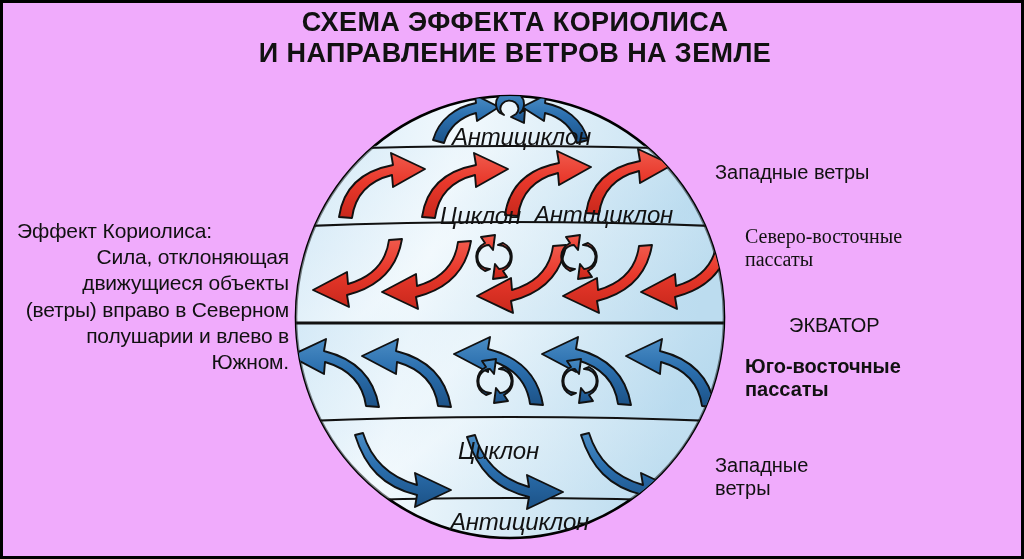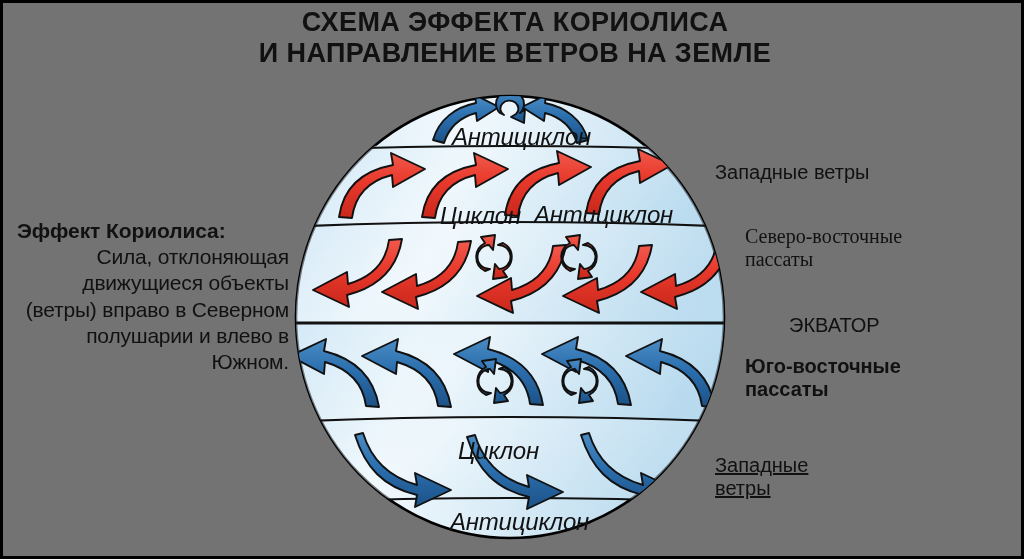--- a/index.html
+++ b/index.html
@@ -5,21 +5,21 @@
 <style>
   html, body {
     margin: 0;
     padding: 0;
     background: #ffffff;
   }
   #page {
     position: relative;
     width: 1024px;
     height: 559px;
-    background: #737373;
+    background: #f0abfc;
     border: 3px solid #000000;
     box-sizing: border-box;
     overflow: hidden;
     font-family: "Liberation Sans", sans-serif;
     color: #1a1a1a;
   }
   
   #title-block {
     position: absolute;
     top: 4px;
@@ -37,21 +37,21 @@
   }
   
   #definition-block {
     position: absolute;
     left: 14px;
     top: 216px;
     width: 272px;
   }
   #definition-title {
     font-size: 21px;
-    font-weight: bold;
+    font-weight: normal;
     color: #111111;
     margin-bottom: 1px;
     letter-spacing: -0.1px;
   }
   #definition-body {
     font-size: 21px;
     font-weight: normal;
     color: #111111;
     line-height: 1.255;
     letter-spacing: -0.2px;
@@ -62,21 +62,21 @@
     position: absolute;
     font-size: 20px;
     color: #111111;
     line-height: 1.16;
     white-space: pre-line;
   }
   #label-westerlies-north { left: 712px; top: 158px; }
   #label-ne-trades        { left: 742px; top: 222px; font-family: Liberation Serif, serif; }
   #label-equator          { left: 742px; top: 311px; margin-left: 44px; }
   #label-se-trades        { left: 742px; top: 352px; font-weight: bold; }
-  #label-westerlies-south { left: 712px; top: 451px; text-decoration: underline; }
+  #label-westerlies-south { left: 712px; top: 451px; }
 
   
   #globe-wrap {
     position: absolute;
     left: 0;
     top: 0;
     width: 1024px;
     height: 559px;
     pointer-events: none;
   }

